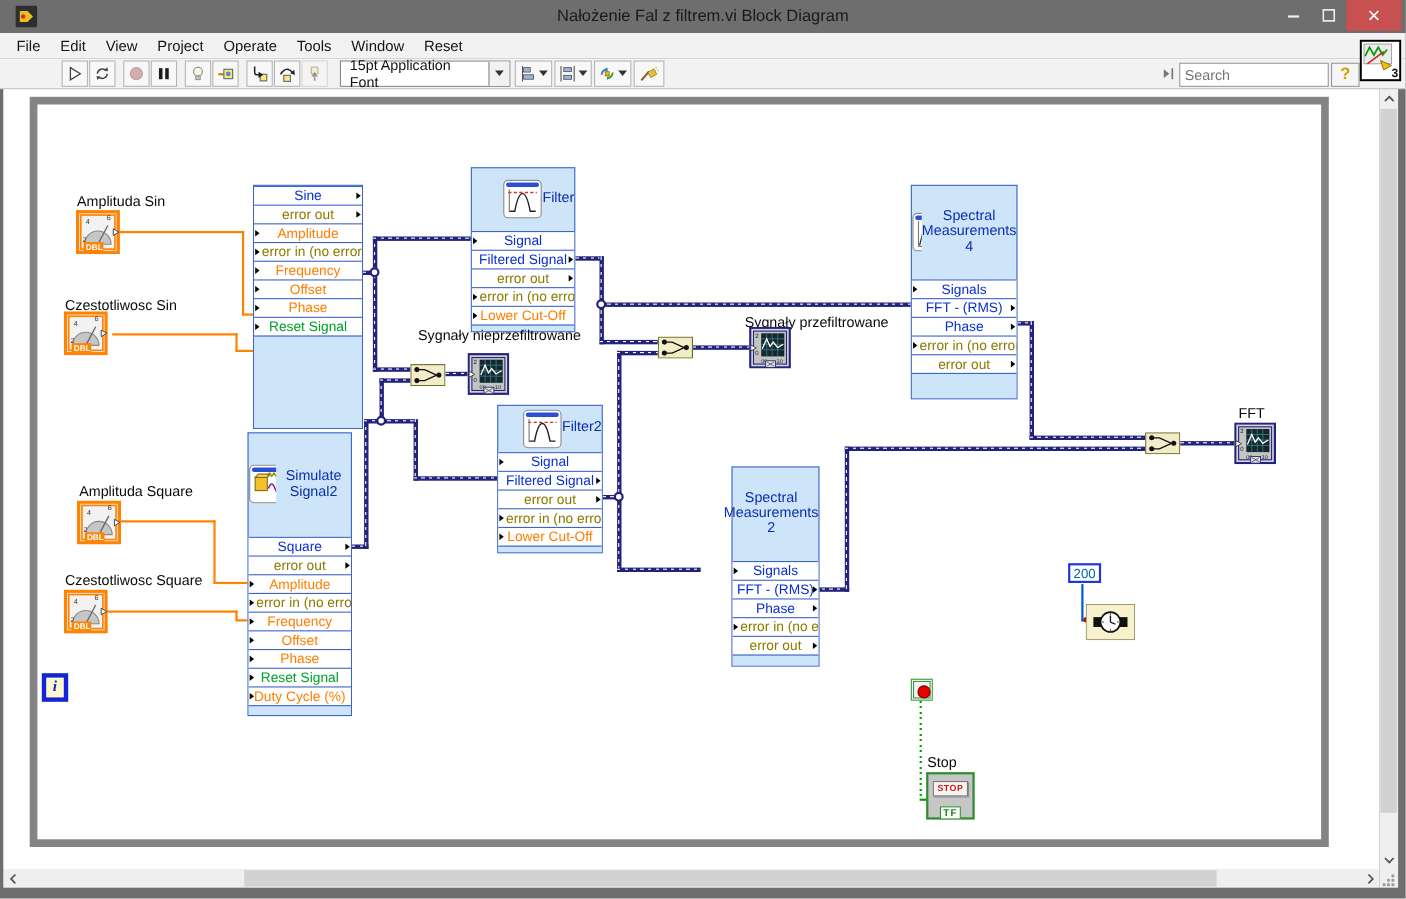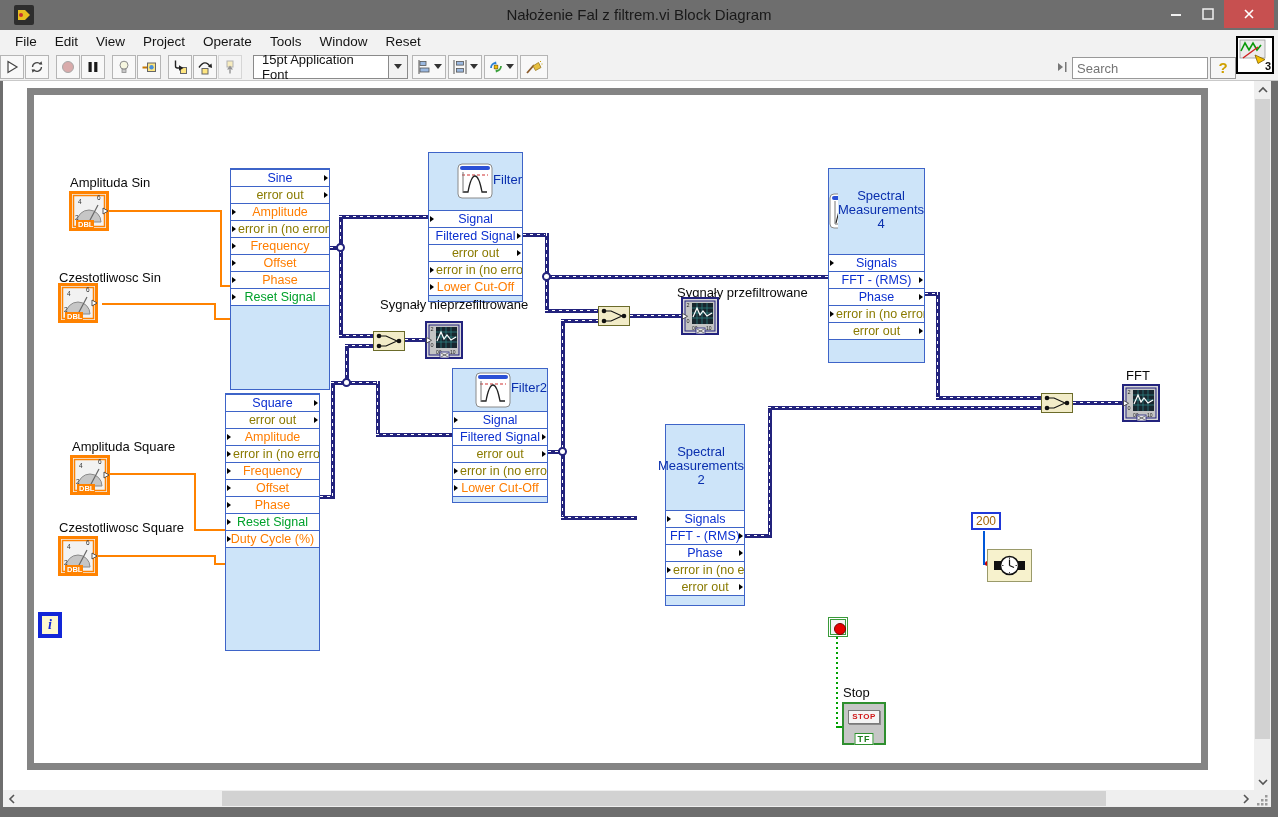--- a/index.html
+++ b/index.html
@@ -6,21 +6,21 @@
   #app{position:relative;width:1278px;height:817px;background:var(--titlebar_bg,#6e6e6e);
        font-family:"Liberation Sans",sans-serif;overflow:hidden;user-select:none}
   .abs{position:absolute}
   
   .titlebar{position:absolute;left:0;top:0;width:1278px;height:30px;background:var(--titlebar_bg,#6e6e6e)}
   .title-text{position:absolute;left:0;right:0;top:6px;text-align:center;font-size:15px;color:#191919}
   .winbtn{position:absolute;top:0;height:28px;display:flex;align-items:center;justify-content:center}
   .winbtn.close{background:var(--close_button_bg,#c75050)}
   .menubar{position:absolute;left:0;top:30px;width:1278px;height:23px;background:var(--chrome_bg,#f2f2f2);display:flex;align-items:center;padding-left:6px;box-sizing:border-box}
   .menuitem{font-size:13.5px;color:#141414;padding:0 9px;line-height:23px}
-  .toolbar{position:absolute;left:0;top:53px;width:1278px;height:28px;background:var(--chrome_bg,#f2f2f2);border-bottom:1px solid #c9c9c9;box-sizing:border-box;display:flex;align-items:center;}
+  .toolbar{position:absolute;left:0;top:53px;width:1278px;height:28px;background:var(--chrome_bg,#f2f2f2);border-bottom:1px solid #c9c9c9;box-sizing:border-box;display:flex;align-items:center;padding-left:56px}
   .tbtn{width:24px;height:24px;border:1px solid #b5b5b5;background:#f8f8f8;margin-right:1px;display:flex;align-items:center;justify-content:center;box-sizing:border-box}
   .tsep{width:6px;height:24px}
   .fontbox{height:22px;border:1px solid #8a8a8a;background:#fff;display:flex;align-items:center;margin:0 4px}
   .fontbox .ftxt{font-size:13px;padding:0 8px;color:#111;width:118px}
   .fontbox .caret{width:18px;height:22px;border-left:1px solid #8a8a8a;display:flex;align-items:center;justify-content:center;background:#f2f2f2}
   .carglyph{width:0;height:0;border-left:4px solid transparent;border-right:4px solid transparent;border-top:5px solid #333}
   .ddbtn{width:34px;height:24px;border:1px solid #b5b5b5;background:#f8f8f8;margin-right:2px;display:flex;align-items:center;justify-content:space-evenly;box-sizing:border-box}
   .searchbox{position:absolute;left:1072px;top:57px;width:134px;height:20px;border:1px solid #999;background:#fff;display:flex;align-items:center}
   .searchbox input{border:none;outline:none;flex:1;font-size:13px;font-family:"Liberation Sans",sans-serif;color:#333;padding:0 4px;background:transparent}
   .helpbtn{position:absolute;left:1210px;top:57px;width:24px;height:20px;border:1px solid #999;background:#f6f6f6;text-align:center;font-weight:bold;font-size:15px;color:#cfa000;line-height:19px}
@@ -47,21 +47,21 @@
   .wdv::after{content:"";position:absolute;top:0;bottom:0;left:1px;width:1px;background:repeating-linear-gradient(180deg,#fff 0 3px,transparent 3px 7px)}
   .woh{position:absolute;height:2px;background:var(--wire_dbl,#ff8200)}
   .wov{position:absolute;width:2px;background:var(--wire_dbl,#ff8200)}
   .wbh{position:absolute;height:2px;background:var(--wire_int,#0057d8)}
   .wbv{position:absolute;width:2px;background:var(--wire_int,#0057d8)}
   .wgv{position:absolute;width:2px;background:repeating-linear-gradient(180deg,var(--wire_bool,#00a000) 0 2px,transparent 2px 5px)}
   .wgh{position:absolute;height:2px;background:var(--wire_bool,#00a000)}
   .jdot{position:absolute;width:9px;height:9px;border-radius:50%;border:2.5px solid var(--wire_dynamic,#23237d);background:#fff;box-sizing:border-box}
   .coerce{position:absolute;width:5px;height:5px;border-radius:50%;background:#c00}
   
-  .const200{position:absolute;border:2px solid #2038d8;background:#fff;font-size:12px;line-height:14px;padding:0 3px;color:#a16207}
+  .const200{position:absolute;border:2px solid #2038d8;background:#fff;font-size:12px;line-height:14px;padding:0 3px;color:#0369a1}
   .iterm{position:absolute;left:38px;top:612px;width:24px;height:26px;border:4px solid #1226d8;background:#fdf8cf;box-sizing:border-box;display:flex;align-items:center;justify-content:center;font-family:"Liberation Serif",serif;font-style:italic;font-weight:bold;font-size:14px;color:#1226d8}
   .condterm{position:absolute;left:828px;top:617px;width:20px;height:20px;border:1px solid #3a9a3a;background:#fff;box-sizing:border-box}
   .condterm .inner{position:absolute;inset:1px;border:1px solid #3a9a3a;background:#f4f4f4}
   .condterm .reddot{position:absolute;left:3px;top:3px;width:10px;height:10px;border-radius:50%;background:#e60000;border:1px solid #7a0000}
   .stopbtn{position:absolute;left:842px;top:702px;width:44px;height:43px;border:2px solid #2f8f2f;background:#c6c6c6;box-sizing:border-box}
   .stop-face{margin:6px 4px 0 4px;background:#f4f4f4;border:1px solid #7a7a7a;box-shadow:1px 1px 0 #8a8a8a;color:#d01818;font-weight:bold;font-size:8px;letter-spacing:0.5px;text-align:center;line-height:12px}
   .stop-tf{position:absolute;left:50%;bottom:-2px;transform:translateX(-50%);background:#fff;border:1px solid #2f8f2f;color:#1f7f1f;font-size:9px;font-weight:bold;line-height:10px;padding:0 2px;letter-spacing:1px}
   
   .vscroll{position:absolute;left:1254px;top:81px;width:17px;height:709px;background:#efefef}
   .hscroll{position:absolute;left:3px;top:790px;width:1251px;height:17px;background:#efefef}
@@ -384,20 +384,31 @@
       <div class="evrow in c-err longl"><span>error in (no error)</span></div>
       <div class="evrow in c-dbl"><span>Frequency</span></div>
       <div class="evrow in c-dbl"><span>Offset</span></div>
       <div class="evrow in c-dbl"><span>Phase</span></div>
       <div class="evrow in c-bool"><span>Reset Signal</span></div>
     </div>
     <div class="evi-foot"></div>
   </div>
 
   <div class="evi" style="left:225px;top:393px;width:95px;height:258px">
+    <div class="evi-head" style="height:94px">
+      <svg width="36" height="36" style="margin-bottom:2px">
+        <rect x="1" y="1" width="34" height="34" rx="4" fill="#fff" stroke="#8a8a8a"></rect>
+        <rect x="3" y="3" width="30" height="4" rx="2" fill="#2b50d6"></rect>
+        <rect x="6" y="12" width="11" height="12" fill="#f2c12e" stroke="#8a6d00"></rect>
+        <path d="M6 12 l3 -3 h11 l-3 3 z" fill="#f8dc70" stroke="#8a6d00"></path>
+        <path d="M17 11 l2 -3 2 3 2 -3 2 3 2 -3 2 3" fill="none" stroke="#8a8a00" stroke-width="1.2"></path>
+        <path d="M18 22 q3 -8 6 0 q3 8 6 0" fill="none" stroke="#8018a0" stroke-width="1.3"></path>
+      </svg>
+      <div class="evi-title">Simulate Signal2</div>
+    </div>
     <div class="evi-rows">
       <div class="evrow out c-dyn"><span>Square</span></div>
       <div class="evrow out c-err"><span>error out</span></div>
       <div class="evrow in c-dbl"><span>Amplitude</span></div>
       <div class="evrow in c-err longl"><span>error in (no error)</span></div>
       <div class="evrow in c-dbl"><span>Frequency</span></div>
       <div class="evrow in c-dbl"><span>Offset</span></div>
       <div class="evrow in c-dbl"><span>Phase</span></div>
       <div class="evrow in c-bool"><span>Reset Signal</span></div>
       <div class="evrow in c-dbl"><span>Duty Cycle (%)</span></div>

